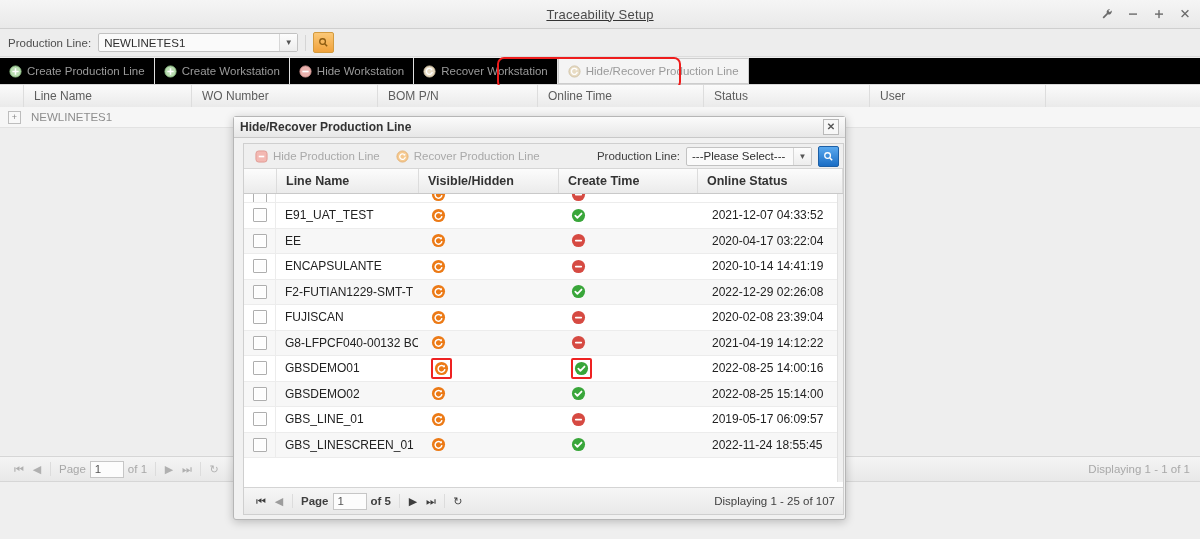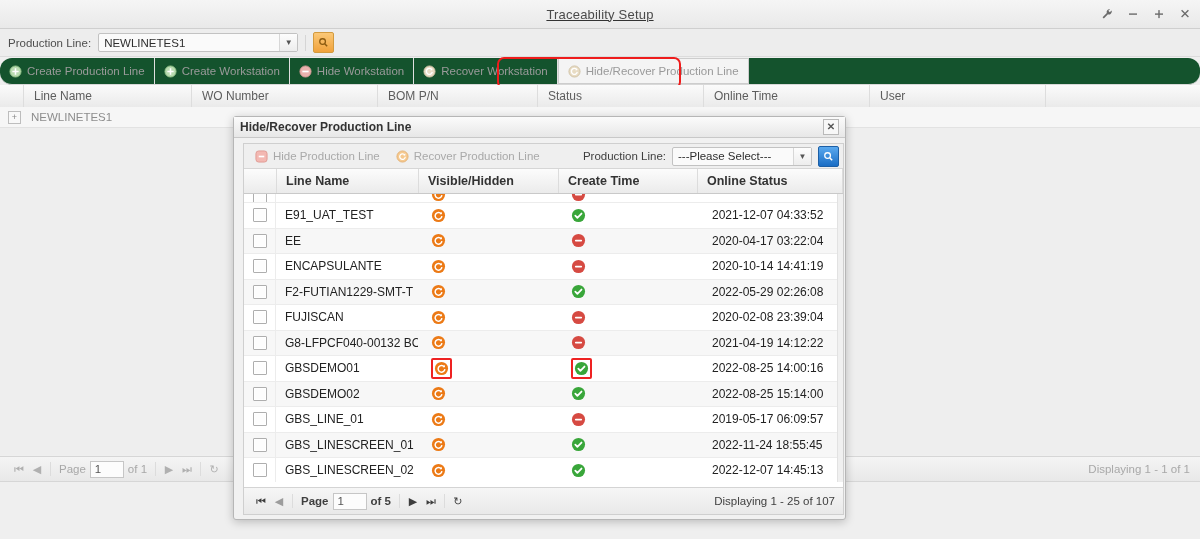--- a/index.html
+++ b/index.html
@@ -81,23 +81,23 @@
   }
   .searchbtn.blue {
     border-color:#1c5fa6;
     background: linear-gradient(to bottom,#5aa9ef,#1a6dc4);
   }
 
   
   .toolbar {
     position: absolute; left: 0; top: 58px;
     width: 1200px; height: 26px;
-    background: #14532d;
+    background: #000000;
     border-bottom: 1px solid #d8d8d8;
-    display: flex; align-items: stretch; border-radius: 12px;
+    display: flex; align-items: stretch;
   }
   .tbtn {
     display: flex; align-items: center; gap: 5px;
     padding: 0 9px;
     border-right: 1px solid #e0e0e0;
     font-size: 11.5px; color: #9a9a9a;
     cursor: pointer; white-space: nowrap;
   }
   .tbtn.hl {
     border: 1px solid #cdcdcd;
@@ -413,22 +413,22 @@
       <span>Hide/Recover Production Line</span>
     </div>
   </div>
   <div class="ringhl" style="left:497px; top:57px; width:180px; height:28px;"></div>
 
   <div class="gridhead">
     <div class="gh" style="width:24px; padding-left:0;"></div>
     <div class="gh" style="width:168px">Line Name</div>
     <div class="gh" style="width:186px">WO Number</div>
     <div class="gh" style="width:160px">BOM P/N</div>
+    <div class="gh" style="width:166px">Online Time</div>
     <div class="gh" style="width:166px">Status</div>
-    <div class="gh" style="width:166px">Online Time</div>
     <div class="gh" style="width:176px">User</div>
   </div>
 
   <div class="gridbody">
     <div class="mainrow">
       <div class="expander">+</div>
       <div class="cellname">NEWLINETES1</div>
     </div>
   </div>
 
@@ -471,21 +471,21 @@
             <svg width="13" height="13" viewBox="0 0 14 14">
                 <circle cx="7" cy="7" r="6" fill="#f6c98f" stroke="#e3b277" stroke-width="1"></circle>
                 <path d="M9.5 5.4A3 3 0 1 0 10 7.3" fill="none" stroke="#fff" stroke-width="1.4"></path>
                 <path d="M10 3.6v2.2H7.9z" fill="#fff"></path>
               </svg>
           </span>
           <span>Recover Production Line</span>
         </div>
         <div class="right">
           <span class="lbl">Production Line:</span>
-          <div class="combo" style="width:140px;justify-content:flex-end;">
+          <div class="combo" style="width:126px;justify-content:flex-end;">
             <div class="cval">---Please Select---</div>
             <div class="carrow">▼</div>
           </div>
           <div class="searchbtn blue">
             <svg width="11" height="11" viewBox="0 0 12 12">
                 <circle cx="5" cy="5" r="3.1" fill="none" stroke="#ffffff" stroke-width="1.4"></circle>
                 <path d="M7.3 7.3 10 10" stroke="#ffffff" stroke-width="1.6"></path>
               </svg>
           </div>
         </div>
@@ -581,21 +581,21 @@
               <div class="c-name">F2-FUTIAN1229-SMT-T</div>
               <div class="c-vis"><span><svg class="icon20" viewBox="0 0 16 16">
                     <circle cx="8" cy="8" r="7" fill="#ec7a16"></circle>
                     <path d="M11 6.3A3.6 3.6 0 1 0 11.6 8.7" fill="none" stroke="#fff" stroke-width="1.6"></path>
                     <path d="M11.6 4v2.6H9.3z" fill="#fff"></path>
                   </svg></span></div>
               <div class="c-on"><span><svg class="icon20" viewBox="0 0 16 16">
                     <circle cx="8" cy="8" r="7" fill="#39a63a"></circle>
                     <path d="M4.6 8.2l2.2 2.3 4.4-4.6" fill="none" stroke="#fff" stroke-width="1.9" stroke-linecap="round" stroke-linejoin="round"></path>
                   </svg></span></div>
-              <div class="c-time">2022-05-29 02:26:08</div>
+              <div class="c-time">2022-12-29 02:26:08</div>
             </div>
             <div class="drow">
               <div class="ck">
                 <div class="cbox"></div>
               </div>
               <div class="c-name">FUJISCAN</div>
               <div class="c-vis"><span><svg class="icon20" viewBox="0 0 16 16">
                     <circle cx="8" cy="8" r="7" fill="#ec7a16"></circle>
                     <path d="M11 6.3A3.6 3.6 0 1 0 11.6 8.7" fill="none" stroke="#fff" stroke-width="1.6"></path>
                     <path d="M11.6 4v2.6H9.3z" fill="#fff"></path>
@@ -687,36 +687,20 @@
                     <circle cx="8" cy="8" r="7" fill="#ec7a16"></circle>
                     <path d="M11 6.3A3.6 3.6 0 1 0 11.6 8.7" fill="none" stroke="#fff" stroke-width="1.6"></path>
                     <path d="M11.6 4v2.6H9.3z" fill="#fff"></path>
                   </svg></span></div>
               <div class="c-on"><span><svg class="icon20" viewBox="0 0 16 16">
                     <circle cx="8" cy="8" r="7" fill="#39a63a"></circle>
                     <path d="M4.6 8.2l2.2 2.3 4.4-4.6" fill="none" stroke="#fff" stroke-width="1.9" stroke-linecap="round" stroke-linejoin="round"></path>
                   </svg></span></div>
               <div class="c-time">2022-11-24 18:55:45</div>
             </div>
-            <div class="drow">
-              <div class="ck">
-                <div class="cbox"></div>
-              </div>
-              <div class="c-name">GBS_LINESCREEN_02</div>
-              <div class="c-vis"><span><svg class="icon20" viewBox="0 0 16 16">
-                    <circle cx="8" cy="8" r="7" fill="#ec7a16"></circle>
-                    <path d="M11 6.3A3.6 3.6 0 1 0 11.6 8.7" fill="none" stroke="#fff" stroke-width="1.6"></path>
-                    <path d="M11.6 4v2.6H9.3z" fill="#fff"></path>
-                  </svg></span></div>
-              <div class="c-on"><span><svg class="icon20" viewBox="0 0 16 16">
-                    <circle cx="8" cy="8" r="7" fill="#39a63a"></circle>
-                    <path d="M4.6 8.2l2.2 2.3 4.4-4.6" fill="none" stroke="#fff" stroke-width="1.9" stroke-linecap="round" stroke-linejoin="round"></path>
-                  </svg></span></div>
-              <div class="c-time">2022-12-07 14:45:13</div>
-            </div>
           </div>
 
         <div class="scrollstrip"></div>
       </div>
 
       <div class="dg-foot">
         <div class="pgicon on">⏮</div>
         <div class="pgicon">◀</div>
         <div class="pgsep"></div>
         <div class="pglbl">Page</div>

